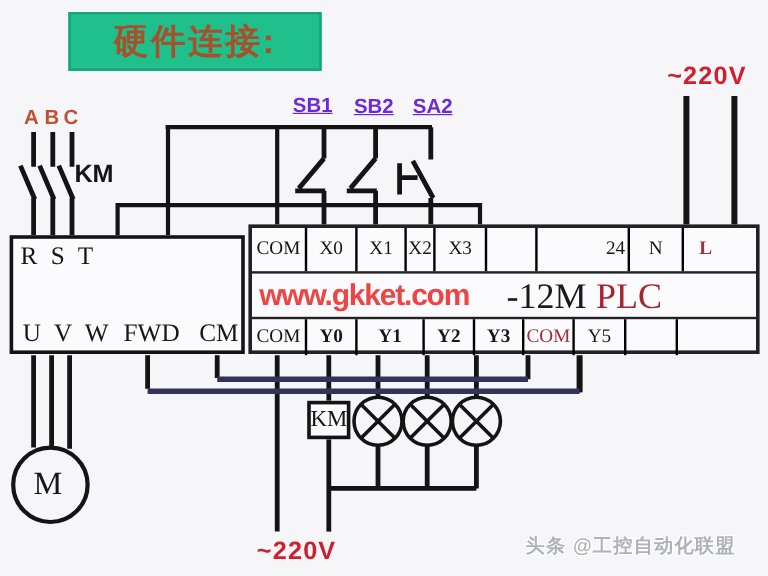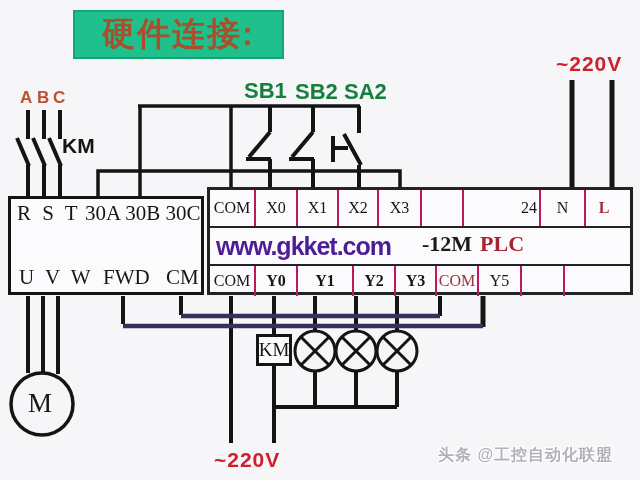--- a/index.html
+++ b/index.html
@@ -1,47 +1,47 @@
 <!DOCTYPE html>
 <html><head>
 <meta charset="utf-8">
 <style>
   html,body{margin:0;padding:0;}
   body{width:640px;height:480px;position:relative;background:#f6f5f8;
        font-family:"Liberation Sans",sans-serif;overflow:hidden;}
   .abs{position:absolute;}
   
-  .banner{left:73px;top:10px;width:211px;height:49px;background:#20c08c;
+  .banner{left:57px;top:10px;width:211px;height:49px;background:#20c08c;
           border:2px solid #12a578;box-sizing:border-box;display:flex;
           align-items:center;justify-content:center;color:#a8502c;
-          font-weight:bold;font-size:33px;letter-spacing:2px;}
+          font-weight:bold;font-size:29px;letter-spacing:2px;}
   
   .phase{color:#c0502f;font-weight:bold;font-size:17px;}
-  .swlabel{color:#15803d;font-weight:bold;font-size:22px;}
+  .swlabel{color:#6d28d9;font-weight:bold;font-size:17px;text-decoration:underline;}
   .v220{color:#cf1f2f;font-weight:bold;font-size:21px;letter-spacing:1px;text-align:center;}
   
   .inv{left:8px;top:196px;width:196px;height:99px;border:3px solid #141414;
        box-sizing:border-box;background:#fbfafc;font-family:"Liberation Serif",serif;}
   .inv span{position:absolute;font-size:21px;color:#161616;white-space:nowrap;}
   .red-serif{color:#a0303a;}
   
   .plc{left:207px;top:187px;width:426px;height:108px;border:3px solid #222;
        box-sizing:border-box;background:#fbfafc;font-family:"Liberation Serif",serif;}
   .plc-row{display:flex;border-bottom:2px solid #222;}
-  .plc-cell{border-right:2px solid #be185d;box-sizing:border-box;display:flex;
+  .plc-cell{border-right:2px solid #000000;box-sizing:border-box;display:flex;
             align-items:center;justify-content:center;font-size:16px;color:#161616;
             white-space:nowrap;overflow:hidden;}
   .plc-cell:last-child{border-right:none;}
   .row-top{height:36px;}
   .row-bot{height:30px;border-bottom:none;}
   .mid{height:36px;position:relative;border-bottom:2px solid #222;}
   .bold{font-weight:bold;}
   .wm-center{position:absolute;left:6px;top:4px;font-family:"Liberation Sans",sans-serif;
-             font-weight:bold;font-size:25px;color:#4c1d95;letter-spacing:-1px;}
-  .model{position:absolute;left:212px;top:3px;font-weight:bold;font-size:22px;color:#1a1a1a;}
+             font-weight:bold;font-size:25px;color:#ef4444;letter-spacing:-1px;}
+  .model{position:absolute;left:212px;top:3px;font-weight:normal;font-size:30px;color:#1a1a1a;}
   .model .plcname{color:#a5242e;margin-left:8px;}
   
   .coil{left:256px;top:334px;width:36px;height:32px;border:3px solid #141414;
         box-sizing:border-box;background:#fbfafc;display:flex;align-items:center;
         justify-content:center;font-family:"Liberation Serif",serif;font-size:19px;color:#161616;}
   .motor-letter{left:28px;top:388px;font-family:"Liberation Serif",serif;
                 font-size:27px;color:#161616;}
   .km-label{left:62px;top:134px;font-weight:bold;font-size:21px;color:#141414;}
   .footer-wm{left:438px;top:445px;width:200px;font-size:16px;font-weight:bold;
              color:#b0b1bb;letter-spacing:1px;white-space:nowrap;
@@ -145,32 +145,31 @@
 
 <span class="abs swlabel" style="left:244px;top:78px;">SB1</span>
 <span class="abs swlabel" style="left:295px;top:79px;">SB2</span>
 <span class="abs swlabel" style="left:344px;top:79px;">SA2</span>
 
 <span class="abs v220" style="left:556px;top:52px;">~220V</span>
 <span class="abs v220" style="left:214px;top:448px;">~220V</span>
 
 <div class="abs inv">
   <span style="left:6px;top:2px;letter-spacing:3px;">R S T</span>
-  <span class="red-serif" style="left:74px;top:2px;">30A 30B 30C</span>
   <span style="left:8px;bottom:2px;letter-spacing:3px;">U V W</span>
   <span class="red-serif" style="left:92px;bottom:2px;">FWD</span>
   <span style="left:155px;bottom:2px;">CM</span>
 </div>
 
 <div class="abs plc">
   <div class="plc-row row-top">
     <div class="plc-cell" style="width:46px;">COM</div>
     <div class="plc-cell" style="width:42px;">X0</div>
     <div class="plc-cell" style="width:41px;">X1</div>
-    <div class="plc-cell" style="width:40px;">X2</div>
+    <div class="plc-cell" style="width:24px;">X2</div>
     <div class="plc-cell" style="width:43px;">X3</div>
     <div class="plc-cell" style="width:42px;"></div>
     <div class="plc-cell" style="width:55px;margin-top:36px;">GND</div>
     <div class="plc-cell" style="width:22px;">24</div>
     <div class="plc-cell" style="width:45px;">N</div>
     <div class="plc-cell bold" style="width:36px;color:#a0303a;">L</div>
   </div>
   <div class="mid">
     <span class="wm-center">www.gkket.com</span>
     <span class="model"><span>-12M</span><span class="plcname">PLC</span></span>

